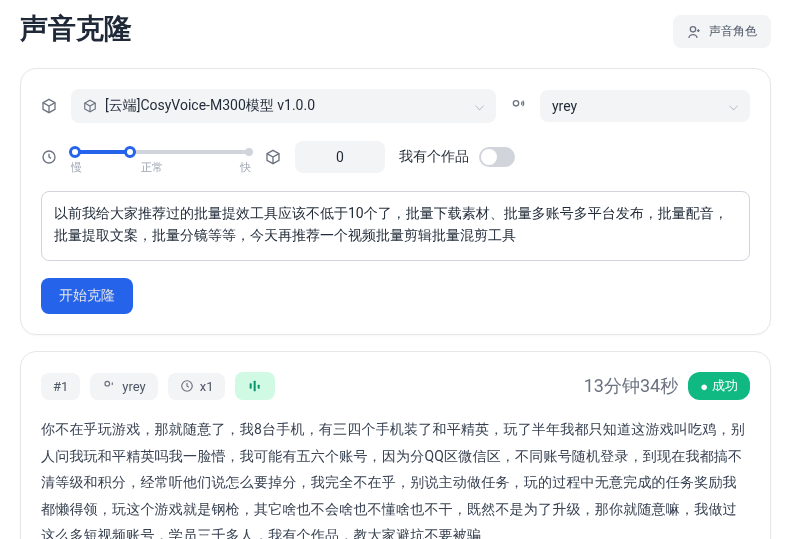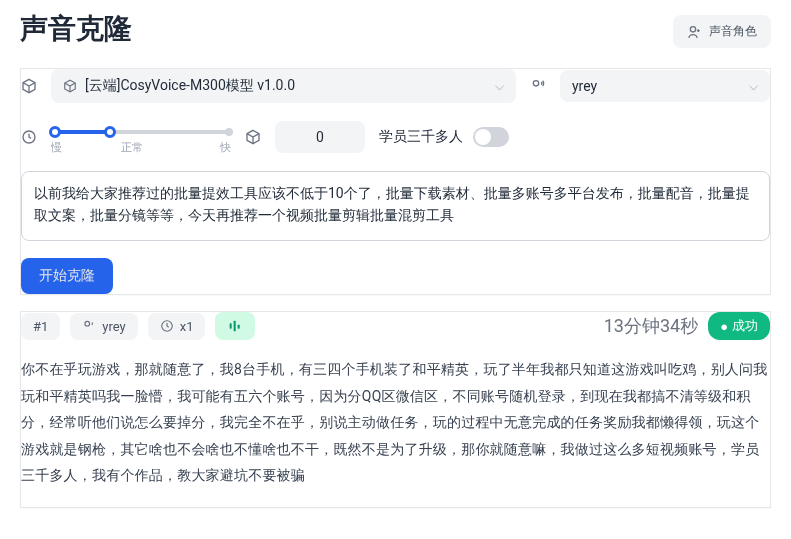--- a/index.html
+++ b/index.html
@@ -1,20 +1,20 @@
 <!DOCTYPE html>
 <html><head>
 <meta charset="utf-8">
 <style>
 *{margin:0;padding:0;box-sizing:border-box;font-family:-apple-system,BlinkMacSystemFont,"Segoe UI",Roboto,"Helvetica Neue",Arial,sans-serif}
 body{background:#fff;color:#1f2937;font-size:14px;padding:10px 20px}
 .header{display:flex;justify-content:space-between;align-items:flex-end;margin-bottom:20px}
 .header h1{font-size:28px;font-weight:700;color:#1f2937}
 .voice-role-btn{display:flex;align-items:center;gap:6px;background:#f3f4f6;border:none;padding:8px 14px;border-radius:8px;cursor:pointer;color:#4b5563;font-size:12px}
-.card{background:#fff;border:1px solid #e5e7eb;border-radius:0;margin-bottom:16px;box-shadow:0 1px 2px rgba(0,0,0,0.03)}
+.card{background:#fff;border:1px solid #e5e7eb;border-radius:16px;padding:20px;margin-bottom:16px;box-shadow:0 1px 2px rgba(0,0,0,0.03)}
 .row{display:flex;align-items:center;gap:14px;margin-bottom:18px}
 .row:last-child{margin-bottom:0}
 .dropdown{display:flex;align-items:center;gap:8px;background:#f3f4f6;border-radius:8px;padding:8px 12px;cursor:pointer;flex:1}
 .dropdown.small{flex:0 0 210px}
 .dropdown-text{flex:1;color:#1f2937}
 .chevron{color:#9ca3af;font-size:12px}
 .slider-wrap{display:flex;align-items:center;gap:10px;flex:1;max-width:180px}
 .slider{position:relative;flex:1;height:30px}
 .slider-track{position:absolute;top:8px;left:0;right:0;height:4px;background:#d1d5db;border-radius:2px}
 .slider-fill{position:absolute;top:8px;left:0;width:33%;height:4px;background:#2563eb;border-radius:2px}
@@ -110,21 +110,21 @@
       </div>
     </div>
     <span>
       <svg width="16" height="16" viewBox="0 0 24 24" fill="none" stroke="#6b7280" stroke-width="2">
           <path d="M12 2l9 5v10l-9 5-9-5V7z"></path>
           <path d="M12 22V12M3 7l9 5 9-5"></path>
         </svg>
     </span>
     <input class="num-input" value="0" style="">
     <div class="cross-lang">
-      <span>学员三千多人</span>
+      <span>我有个作品</span>
       <div class="toggle"></div>
     </div>
   </div>
 
   <textarea class="textarea" style="">以前我给大家推荐过的批量提效工具应该不低于10个了，批量下载素材、批量多账号多平台发布，批量配音，批量提取文案，批量分镜等等，今天再推荐一个视频批量剪辑批量混剪工具</textarea>
 
   <div class="btn-row">
     <button class="btn-primary">开始克隆</button>
   </div>
 </div>

